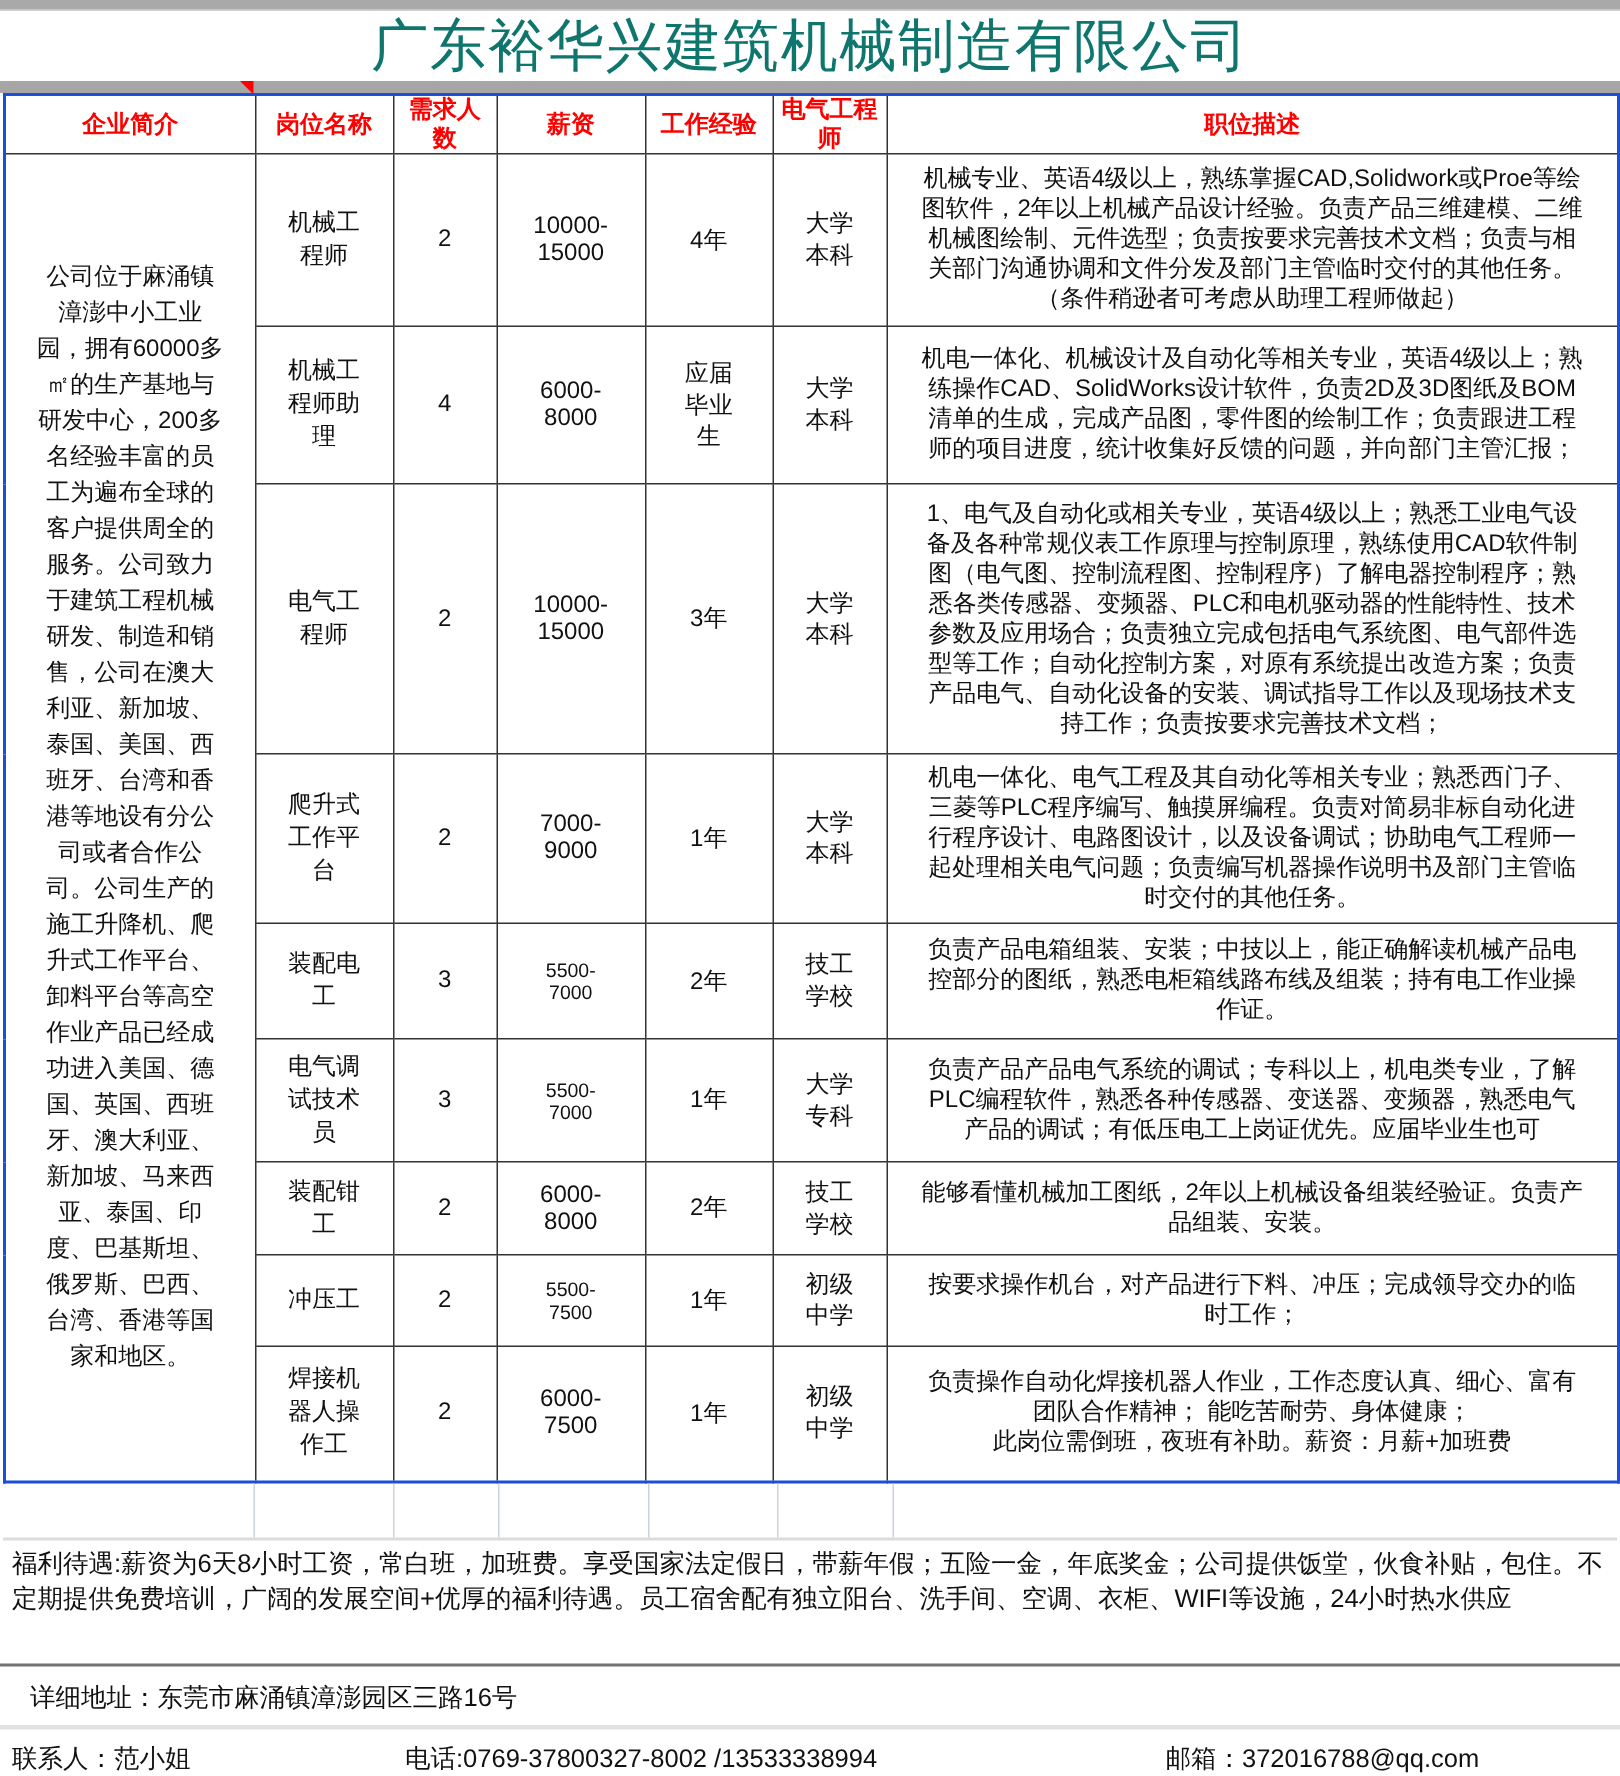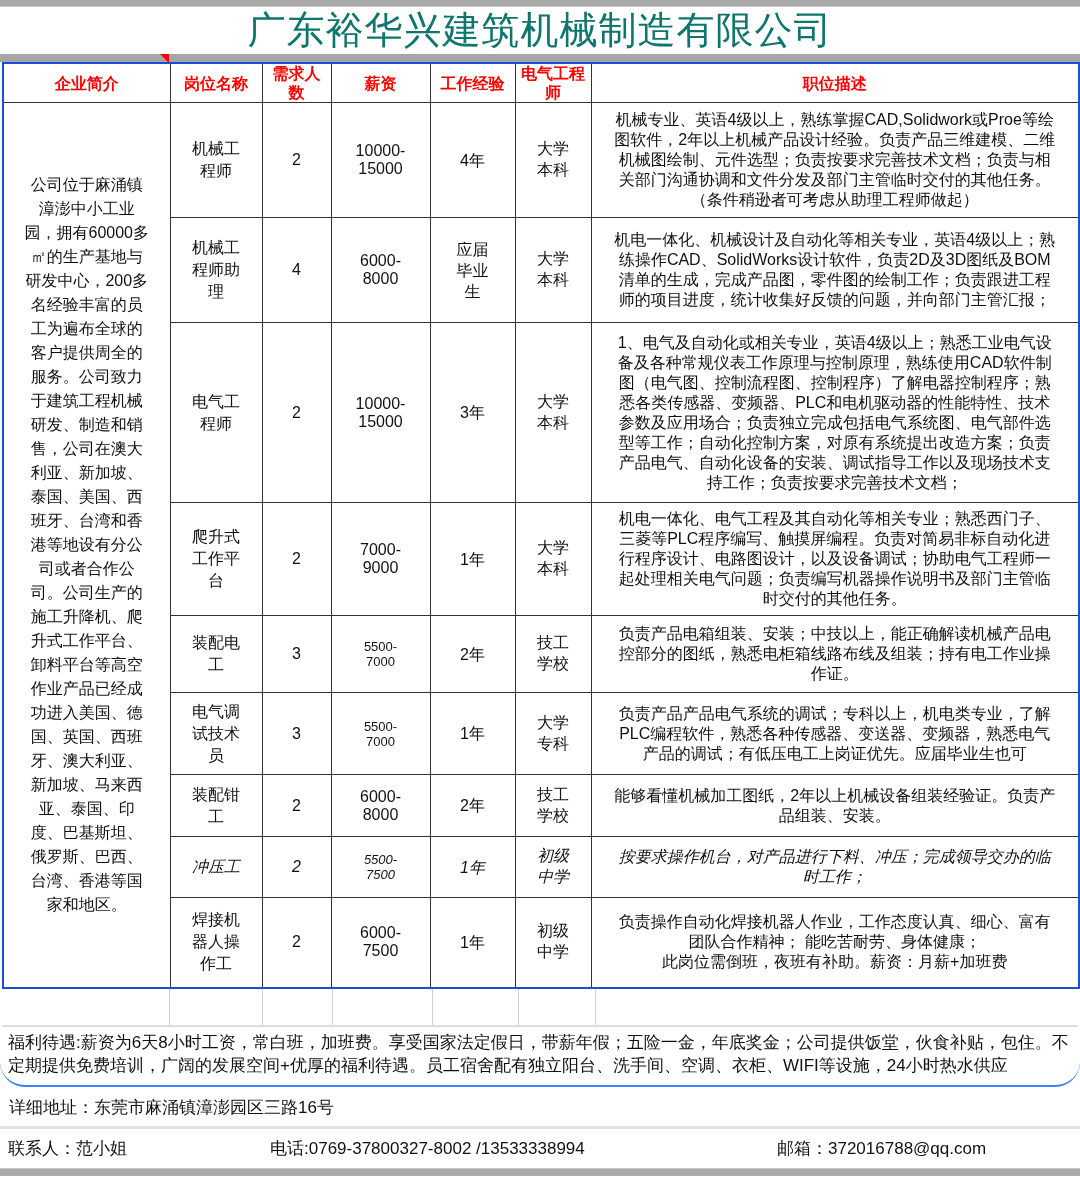--- a/index.html
+++ b/index.html
@@ -42,25 +42,25 @@
     text-align:left;font-size:15.5px;line-height:20px;
     padding:3px 8px 3px 6px;white-space:pre-wrap;
   }
   .empty-row{
     margin-left:2px;width:1076px;height:36px;display:flex;
     border-bottom:2px solid #dcdcdc;
   }
   .empty-row .seg{border-right:1px solid #ccd3df;height:100%;}
   .empty-row .seg:last-child{border-right:none;flex:1;}
   .benefits-row{
-    height:60px;box-sizing:border-box;padding:4px 10px 0 8px;
-    font-size:17px;line-height:23px;border-bottom:2px solid #3b82f6;border-radius:25px;
+    height:84px;box-sizing:border-box;padding:4px 10px 0 8px;
+    font-size:17px;line-height:23px;border-bottom:2px solid #737373;
   }
   .address-row{
-    height:42px;line-height:42px;padding-left:9px;font-size:17px;
+    height:42px;line-height:42px;padding-left:20px;font-size:17px;
     border-bottom:3px solid #e2e2e2;box-sizing:border-box;
   }
   .contact-row{height:39px;position:relative;font-size:17px;}
   .contact-row .slot{position:absolute;top:0;line-height:39px;white-space:nowrap;text-align:right;}
   .slot-contact{left:8px;}
   .slot-phone{left:270px;}
   .slot-email{left:745px;margin-left:32px;}
   .bottom-strip{height:7px;background:#a9a9a9;border-top:1px solid #c6c6c6;}
 </style>
 </head>
@@ -147,21 +147,21 @@
           <td class="desc-cell">负责产品产品电气系统的调试；专科以上，机电类专业，了解PLC编程软件，熟悉各种传感器、变送器、变频器，熟悉电气产品的调试；有低压电工上岗证优先。应届毕业生也可</td>
         </tr>
         <tr style="height: 62px;">
           <td class="pos-cell">装配钳工</td>
           <td class="num-cell">2</td>
           <td class="salary-cell">6000-8000</td>
           <td class="exp-cell">2年</td>
           <td class="edu-cell">技工学校</td>
           <td class="desc-cell">能够看懂机械加工图纸，2年以上机械设备组装经验证。负责产品组装、安装。</td>
         </tr>
-        <tr style="height: 61px; font-style: italic;">
+        <tr style="height: 61px;">
           <td class="pos-cell">冲压工</td>
           <td class="num-cell">2</td>
           <td class="salary-cell small">5500-7500</td>
           <td class="exp-cell">1年</td>
           <td class="edu-cell">初级中学</td>
           <td class="desc-cell">按要求操作机台，对产品进行下料、冲压；完成领导交办的临时工作；</td>
         </tr>
         <tr style="height: 90px;">
           <td class="pos-cell">焊接机器人操作工</td>
           <td class="num-cell">2</td>

